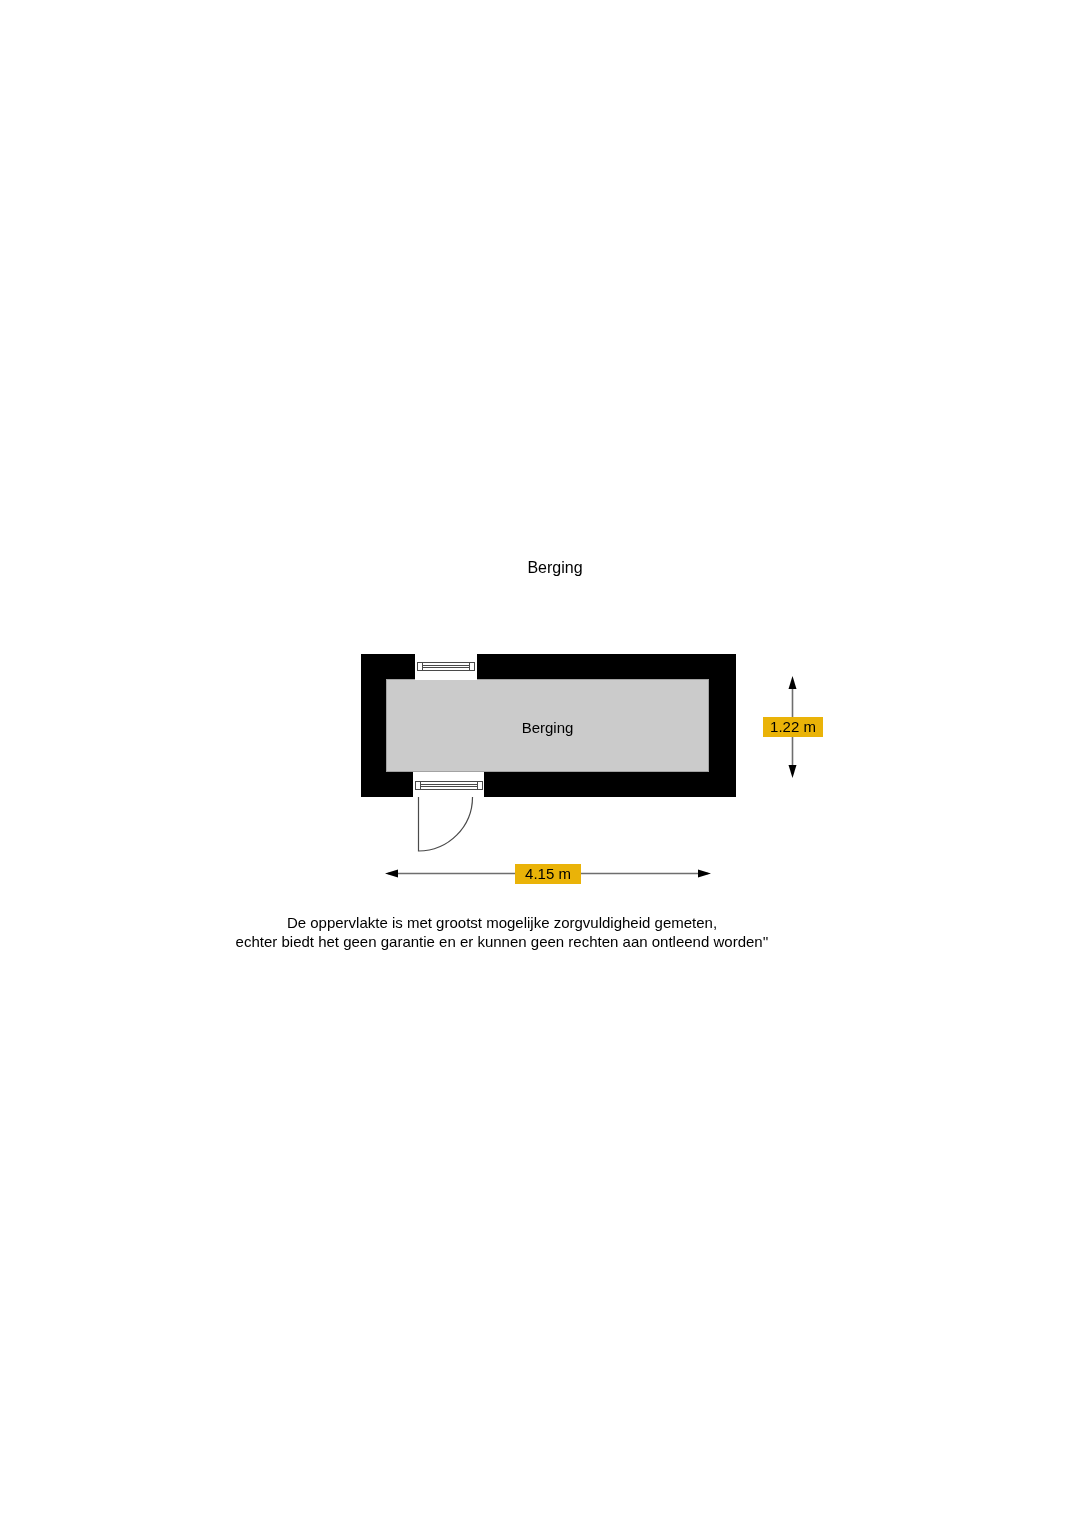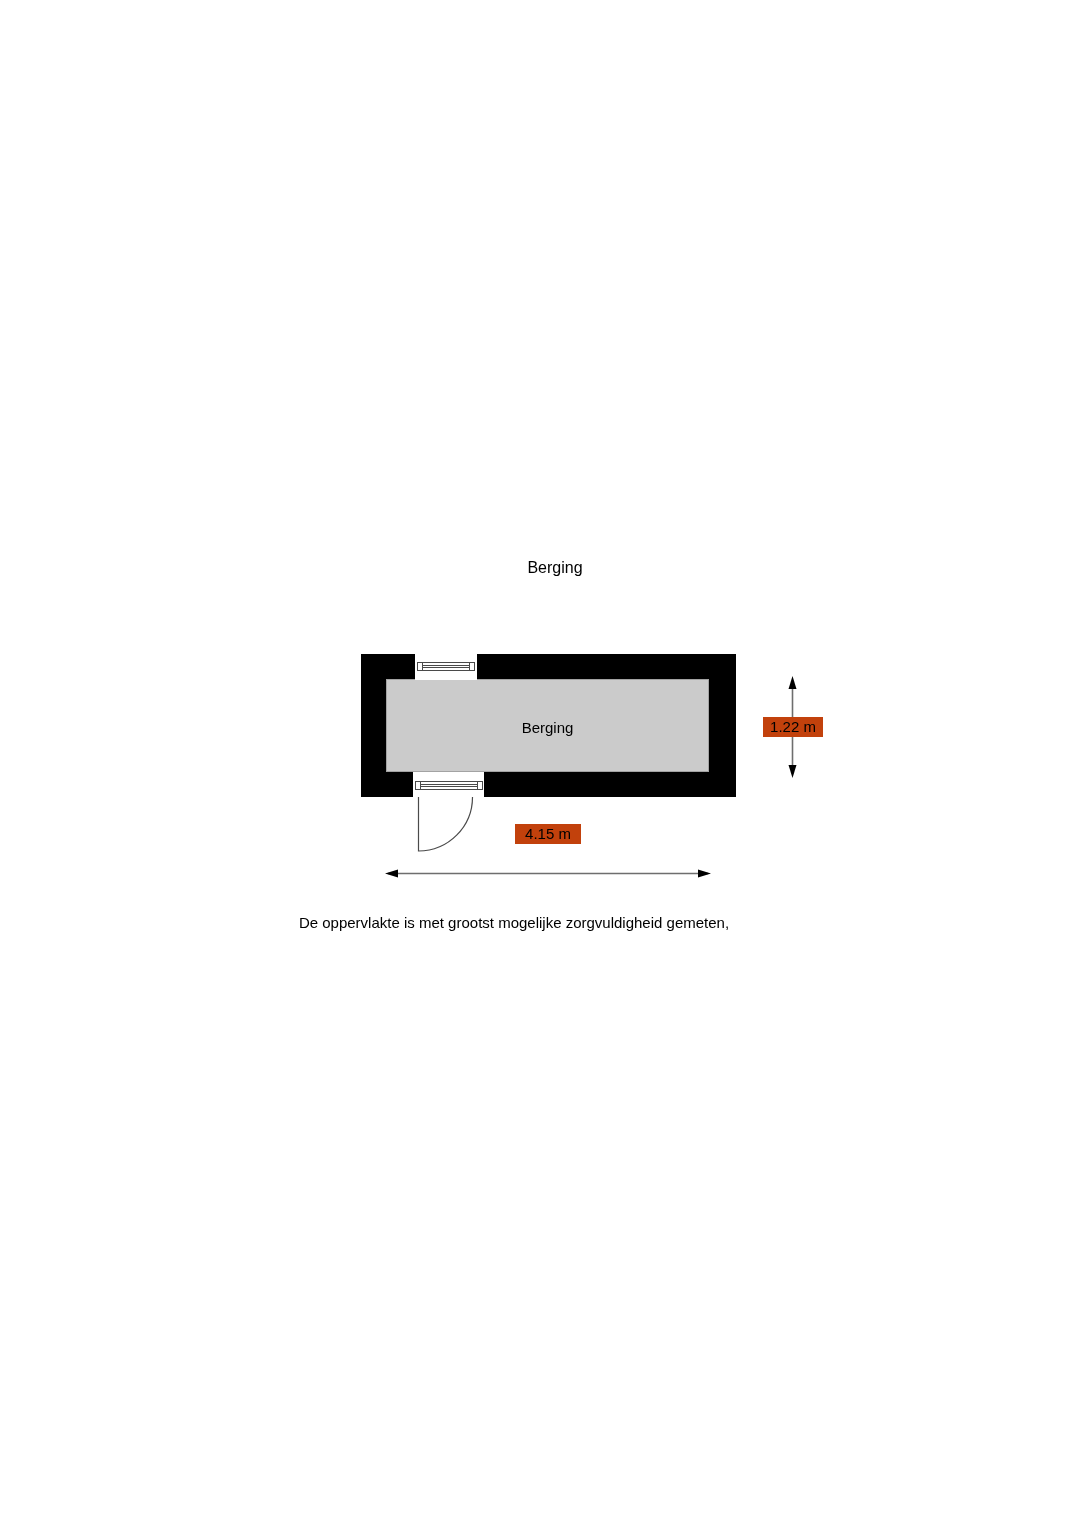--- a/index.html
+++ b/index.html
@@ -44,28 +44,28 @@
   #opening-bottom { left: 52px; top: 118px; width: 71px; height: 25px; }
 
   #plan-graphics {
     left: 0; top: 0; width: 1080px; height: 1528px;
     pointer-events: none;
   }
 
   .dim-label {
     font-size: 15px; line-height: 18px;
     text-align: center;
-    background: #c2410c;
+    background: #eab308;
     padding: 1px 0;
   }
   #dim-height-label { left: 763px; top: 717px; width: 60px; }
-  #dim-width-label  { left: 515px; top: 824px; width: 66px; }
+  #dim-width-label  { left: 515px; top: 864px; width: 66px; }
 
   #disclaimer {
-    left: 114px; top: 913px; width: 800px;
+    left: 102px; top: 913px; width: 800px;
     text-align: center;
     font-size: 15px; line-height: 19px;
   }
 </style>
 </head>
 <body>
 
 <div class="abs" id="plan-title">Berging</div>
 
 <div class="abs" id="wall" style="background: rgb(0, 0, 0);">
@@ -112,13 +112,14 @@
     <polygon points="711,873.5 698,869.5 698,877.5" fill="#000000"></polygon>
   </g>
 </svg>
 
 <div class="abs dim-label" id="dim-height-label">1.22 m</div>
 
 <div class="abs dim-label" id="dim-width-label">4.15 m</div>
 
 <div class="abs" id="disclaimer">
   <div>De oppervlakte is met grootst mogelijke zorgvuldigheid gemeten,</div>
+  <div>echter biedt het geen garantie en er kunnen geen rechten aan ontleend worden''</div>
 </div>
 
 </body></html>

